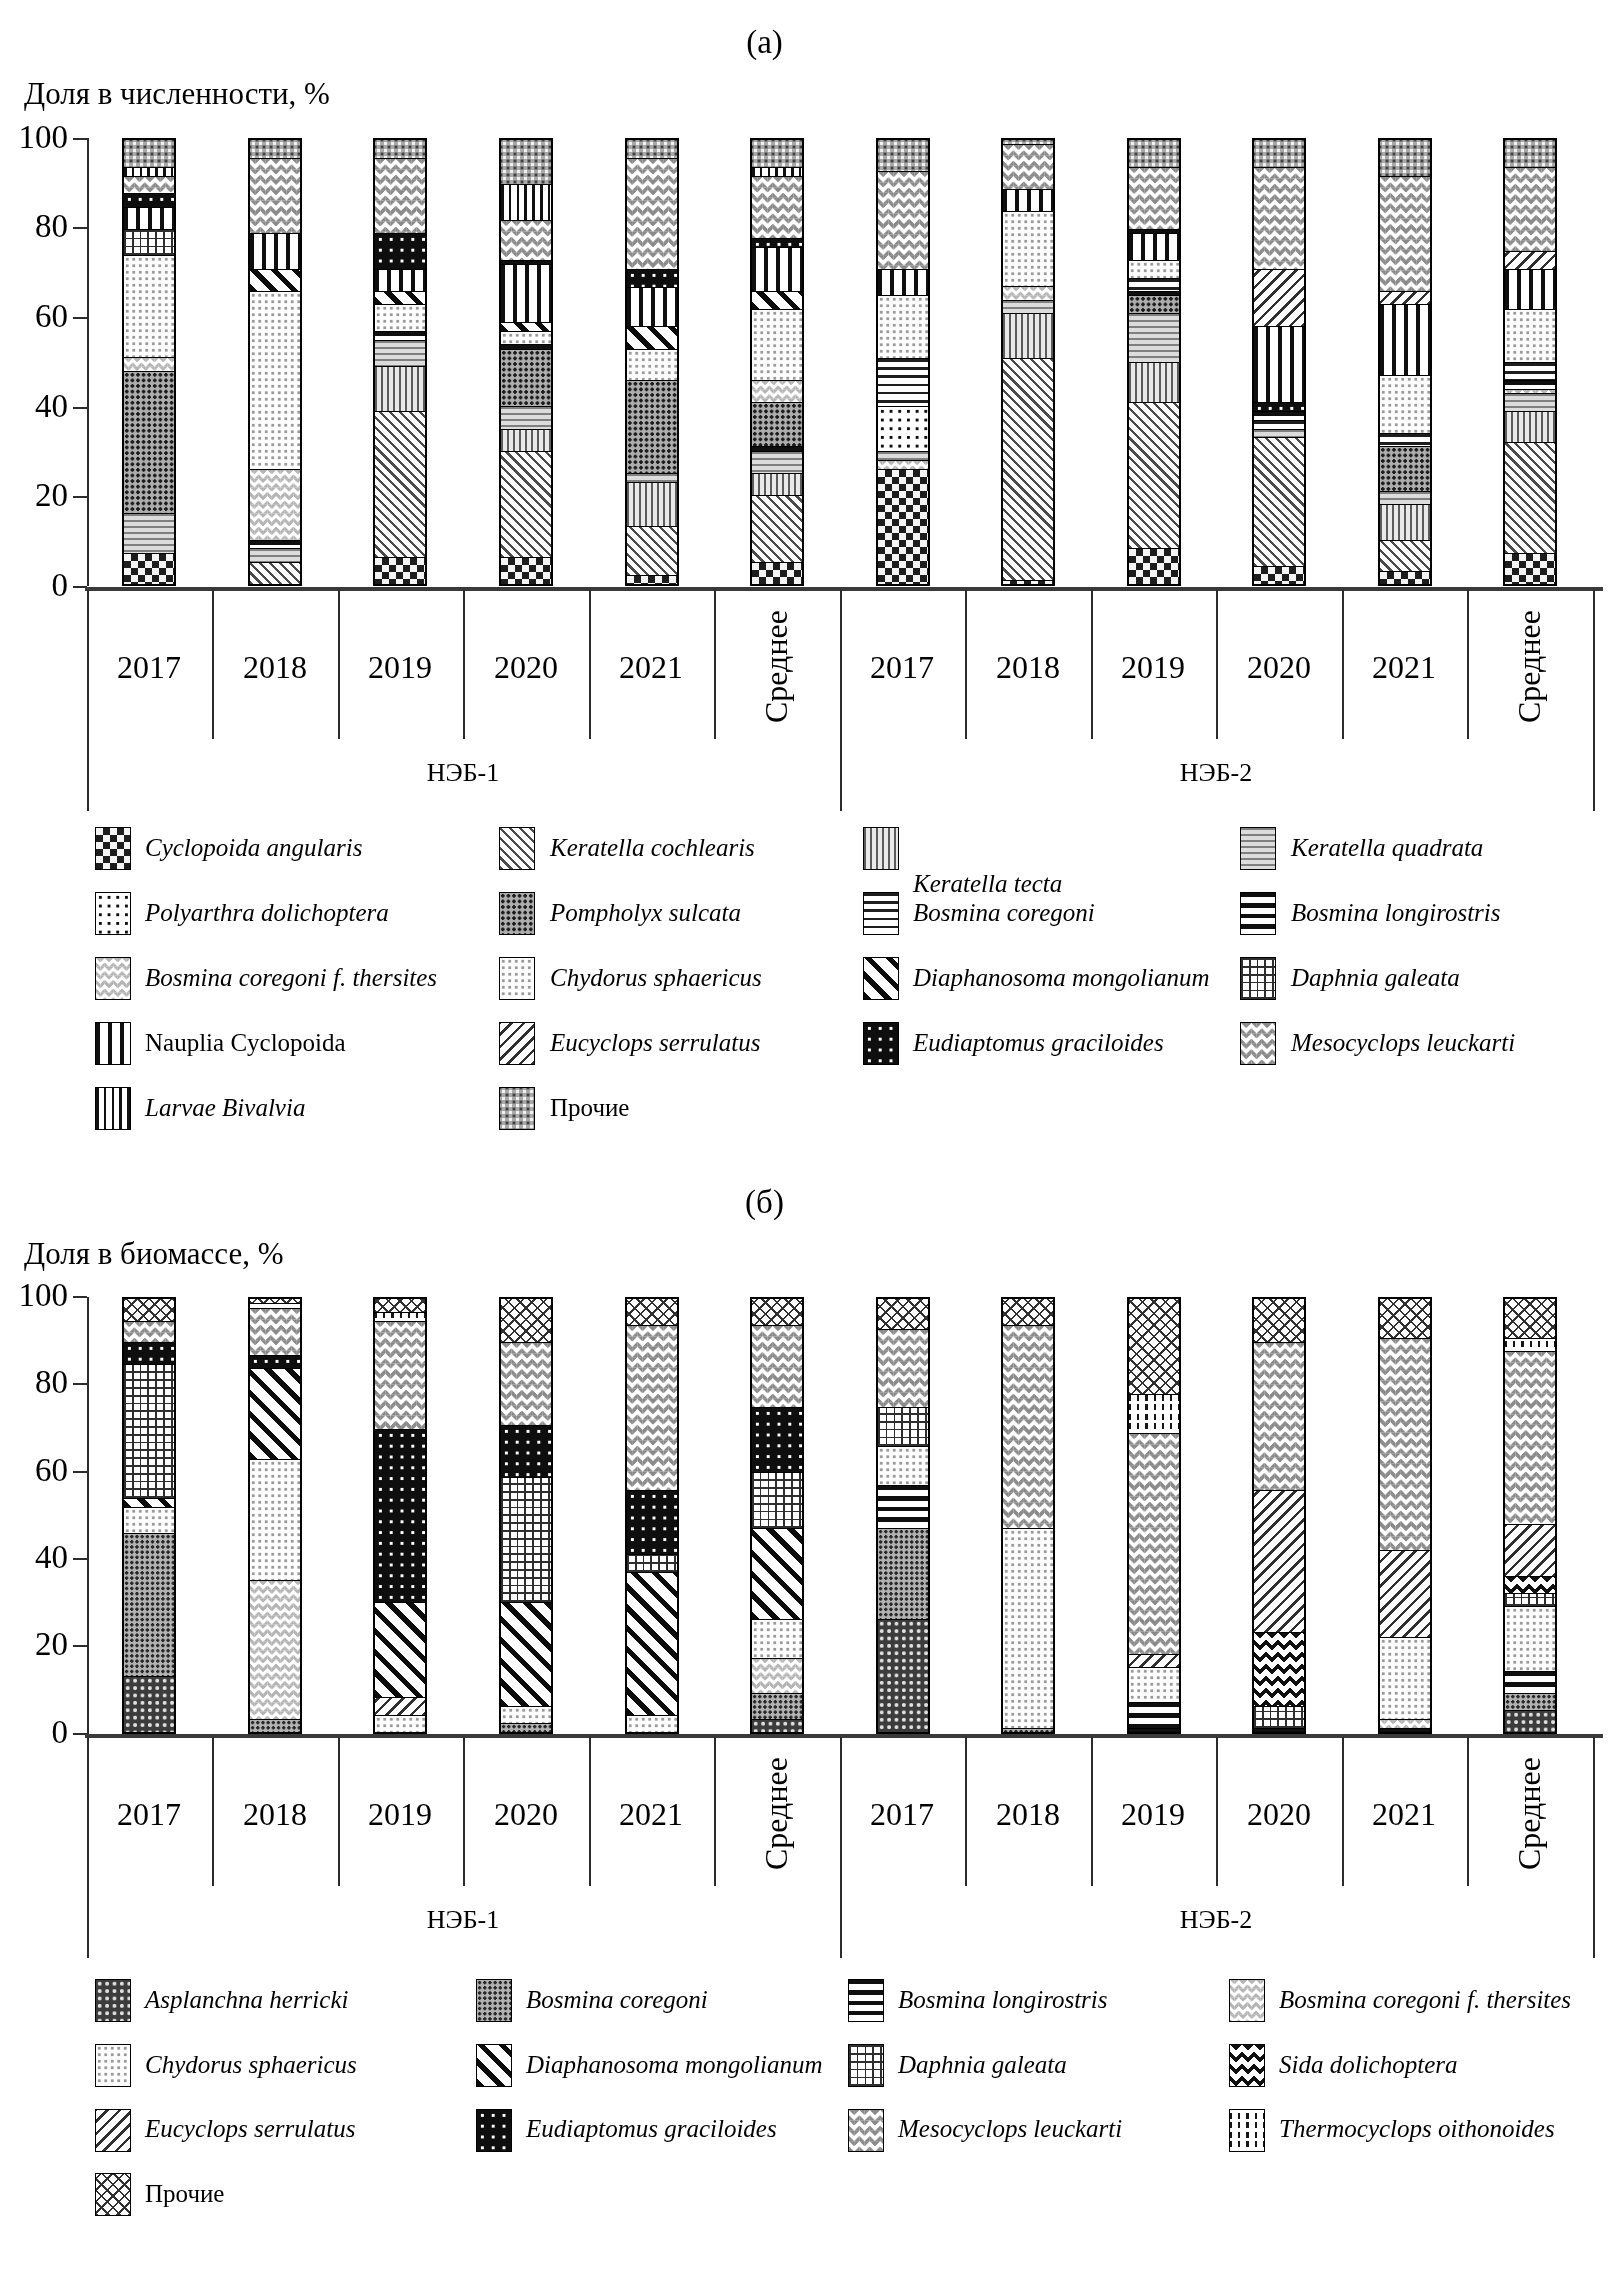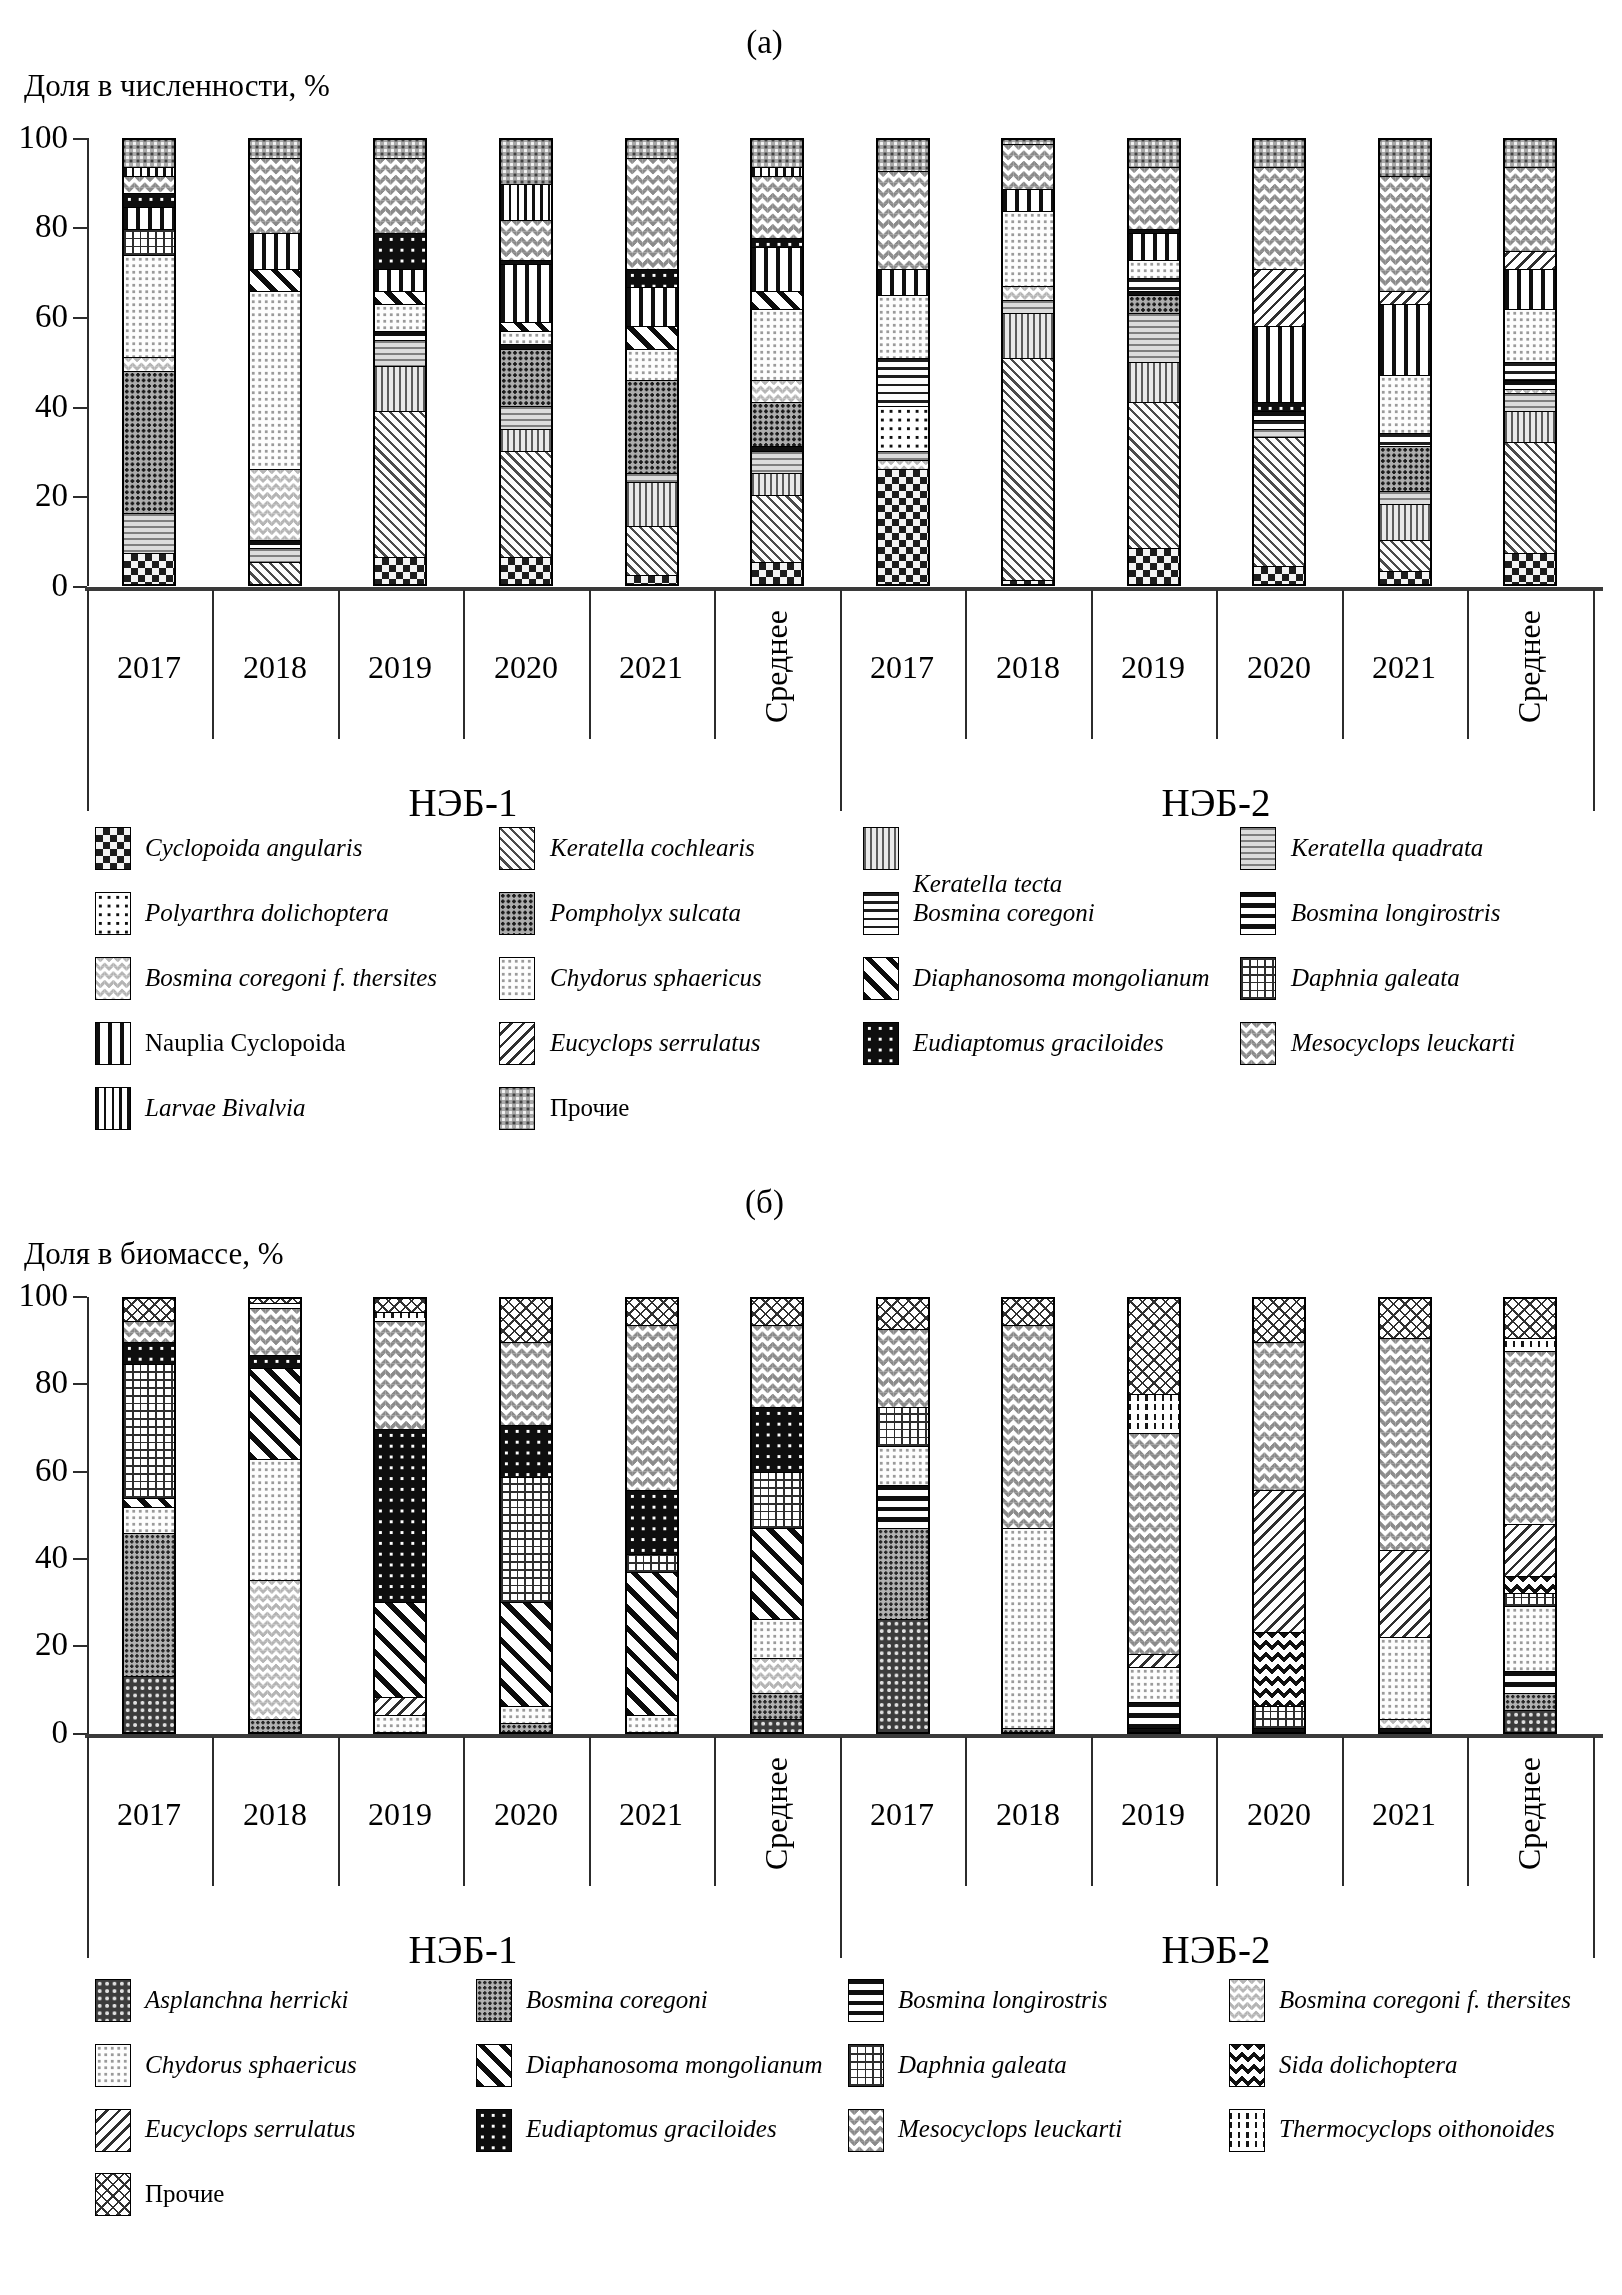--- a/index.html
+++ b/index.html
@@ -4,21 +4,21 @@
 <style>
   html,body{margin:0;padding:0;background:#fff;}
   #page{position:relative;width:1623px;height:2295px;background:#fff;overflow:hidden;
         font-family:"Liberation Serif","DejaVu Serif",serif;color:#000;}
   .abs{position:absolute;}
   .chart-title{font-size:33px;text-align:center;left:0;width:1529px;}
   .ylabel{font-size:31px;left:24px;}
   .tick-label{font-size:33px;width:61px;text-align:right;}
   .year-label{font-size:32px;text-align:center;}
   .year-label-vert{font-size:32px;writing-mode:vertical-rl;transform:rotate(180deg);text-align:center;}
-  .group-label{font-size:39px;text-align:center;margin-top:22px;}
+  .group-label{font-size:26px;text-align:center;}
   .leg-label{font-size:25px;white-space:nowrap;}
   .leg-label.it{font-style:italic;}
   .vline{background:#2c2c2c;width:1.7px;}
   .hline{background:#2c2c2c;height:1.7px;}
   .baseline{background:#3a3a3a;height:3.5px;}
   .bar{border:2.6px solid #000;box-sizing:border-box;display:flex;flex-direction:column;background:#fff;}
   .seg{box-sizing:border-box;width:100%;}
   .seg + .seg{border-top:1.7px solid #000;}
   .swatch{border:1.7px solid #000;box-sizing:border-box;width:36px;height:43px;}
 
@@ -63,21 +63,21 @@
   .p-crosshatch{background-color:#fff;background-image:
     repeating-linear-gradient(45deg,#303030 0 1.7px,transparent 1.7px 8.2px),
     repeating-linear-gradient(-45deg,#303030 0 1.7px,transparent 1.7px 8.2px);}
 </style>
 </head>
 <body>
 
 <div id="page">
 
   <div class="abs chart-title" style="top:24px;">(а)</div>
-  <div class="abs ylabel" style="top:68px;">Доля в численности, %</div>
+  <div class="abs ylabel" style="top:76px;">Доля в численности, %</div>
   <div class="abs" id="plot-a">
       <div class="abs vline" style="left: 87px; top: 138px; height: 448px;"></div>
       <div class="abs hline" style="left: 73px; top: 586px; width: 14px;"></div>
       <div class="abs tick-label" style="left: 7px; top: 567px;">0</div>
       <div class="abs hline" style="left: 73px; top: 496px; width: 14px;"></div>
       <div class="abs tick-label" style="left: 7px; top: 477px;">20</div>
       <div class="abs hline" style="left: 73px; top: 407px; width: 14px;"></div>
       <div class="abs tick-label" style="left: 7px; top: 388px;">40</div>
       <div class="abs hline" style="left: 73px; top: 317px; width: 14px;"></div>
       <div class="abs tick-label" style="left: 7px; top: 298px;">60</div>

